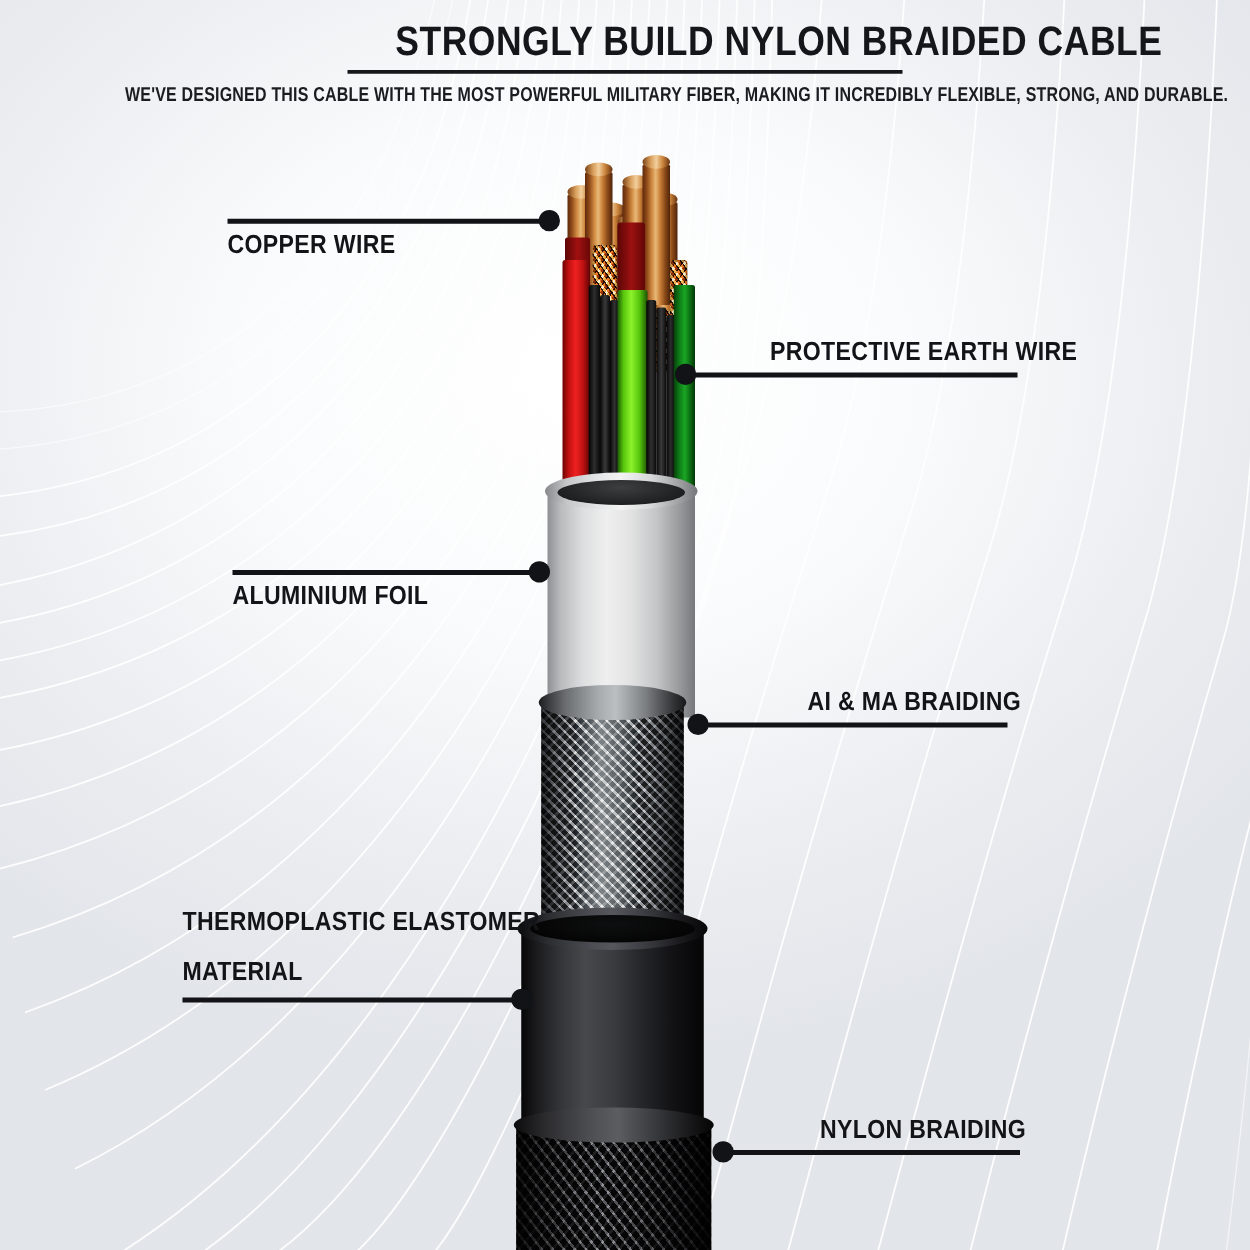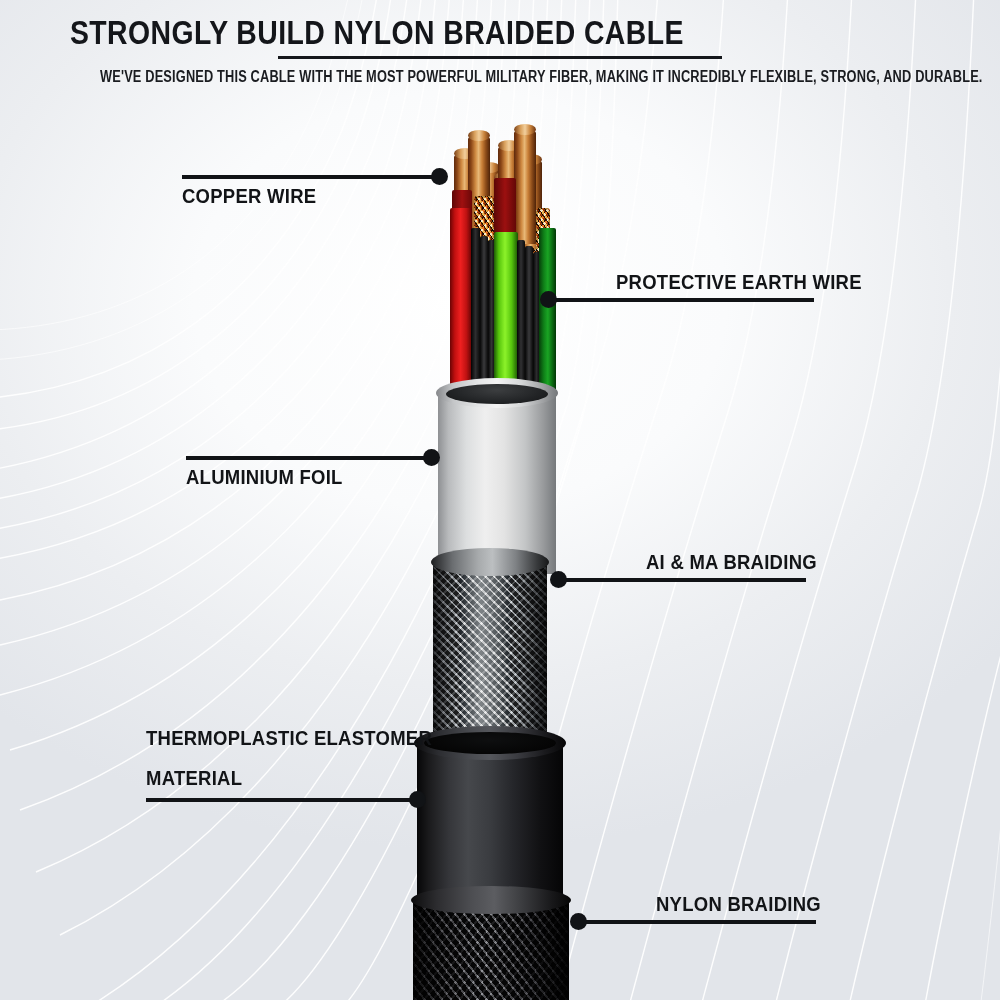--- a/index.html
+++ b/index.html
@@ -9,21 +9,21 @@
     background:#e9ebee;
   }
   #stage{position:relative;width:1000px;height:1000px;overflow:hidden;
     background:
       radial-gradient(ellipse 70% 55% at 46% 30%, #ffffff 0%, #fafbfc 38%, #eceef1 70%, #e2e5ea 100%);
   }
   
   .bg-lines{position:absolute;inset:0;width:1000px;height:1000px;pointer-events:none;}
 
   
-  .header{position:absolute;top:0;left:0;width:1000px;text-align:left;z-index:40;}
+  .header{position:absolute;top:0;left:0;width:1000px;text-align:right;z-index:40;}
   .title{
     font-family:"Liberation Sans Narrow","Liberation Sans",sans-serif;
     font-weight:bold;font-size:33px;letter-spacing:0.5px;color:#14161a;
     margin:16px 0 0 0;line-height:1.05;
     transform:scaleX(0.86);transform-origin:center top;
     white-space:nowrap;
   }
   .title-rule{width:444px;height:3px;background:#15171b;margin:5px auto 0 auto;}
   .subtitle{
     font-family:"Liberation Sans Narrow","Liberation Sans",sans-serif;

